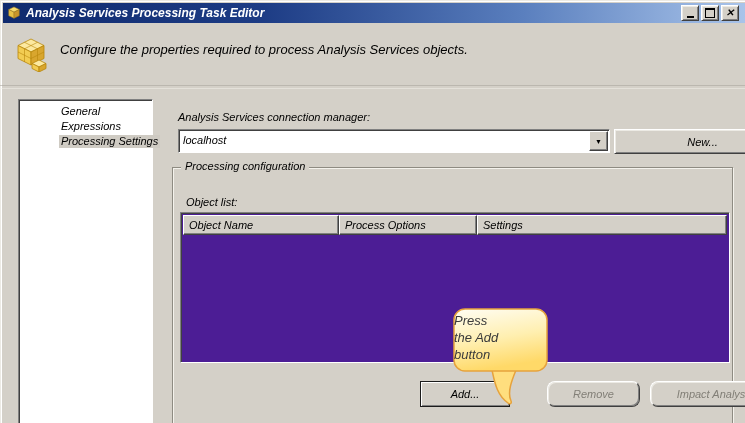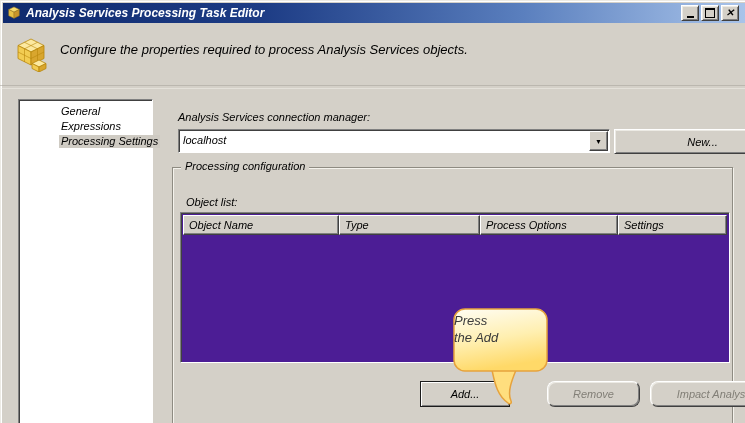--- a/index.html
+++ b/index.html
@@ -129,21 +129,20 @@
 
   <div class="groupbox">
     <span class="group-title">Processing configuration</span>
   </div>
 
   <div class="label" style="left:186px;top:196px;">Object list:</div>
 
   <div class="objtable">
     <div class="thead">
       <div class="th c0">Object Name</div>
-      <div class="th c1">Type</div>
       <div class="th c2">Process Options</div>
       <div class="th c3">Settings</div>
     </div>
   </div>
 
   <div class="btn default" style="left:420px;top:381px;width:88px;height:24px;">
     <span>Add...</span>
   </div>
   <div class="btn disabled" style="left:547px;top:381px;width:91px;height:24px;">
     <span>Remove</span>
@@ -160,16 +159,17 @@
           <stop offset="0.55" stop-color="#FFEFB0"></stop>
           <stop offset="1" stop-color="#FFD968"></stop>
         </linearGradient>
       </defs>
       <path d="M52,66 C55,81 58,92 68,99 C70,100.5 72,99.5 71,97 C67,88 72,76 76,66 Z" fill="#FFDE7E" stroke="#E6A23C" stroke-width="1.5"></path>
       <rect x="14" y="5" width="93" height="62" rx="11" ry="11" fill="url(#cg)" stroke="#E6A23C" stroke-width="1.5"></rect>
     </svg>
     <div class="lines">
       <div>Press</div>
       <div>the Add</div>
+      <div>button</div>
     </div>
   </div>
 
 </div>
 
 </body></html>

